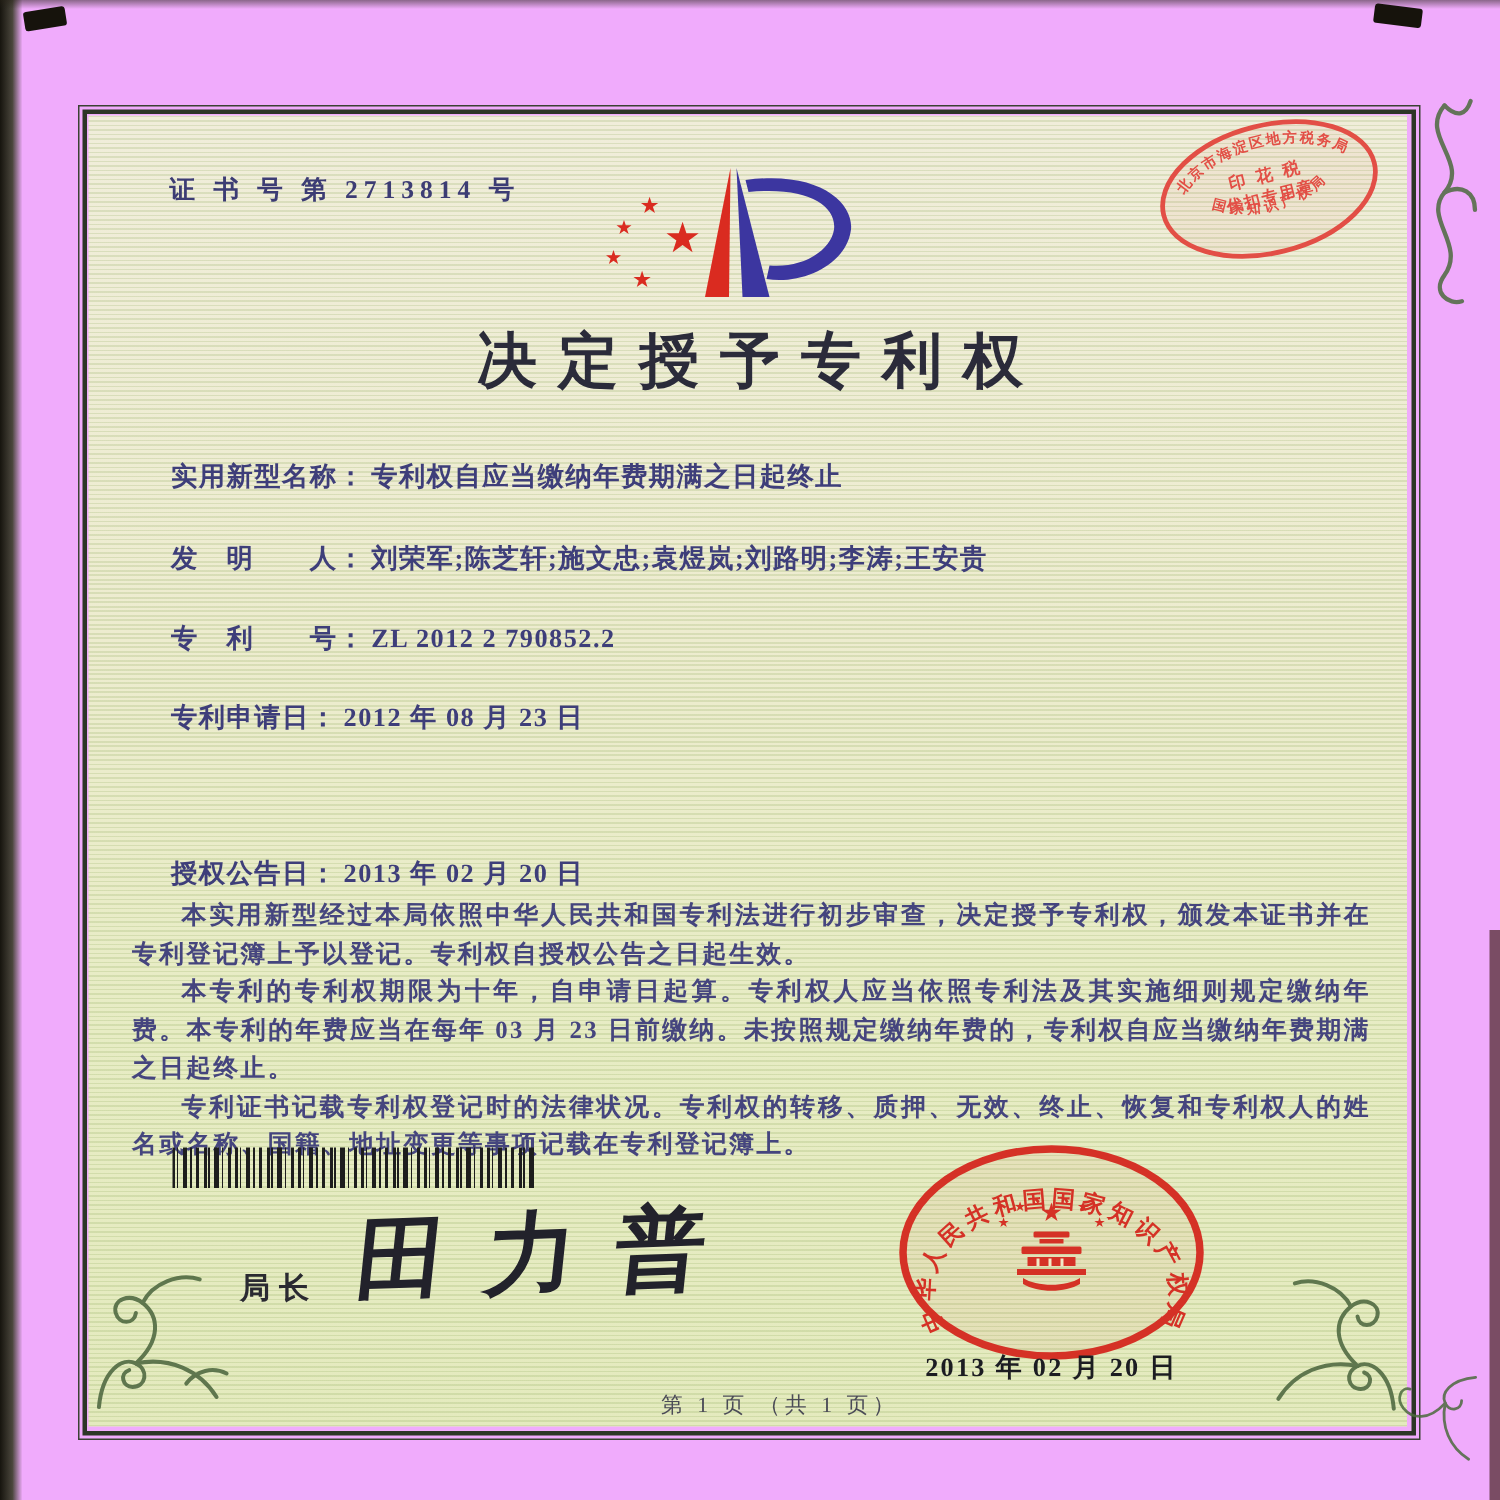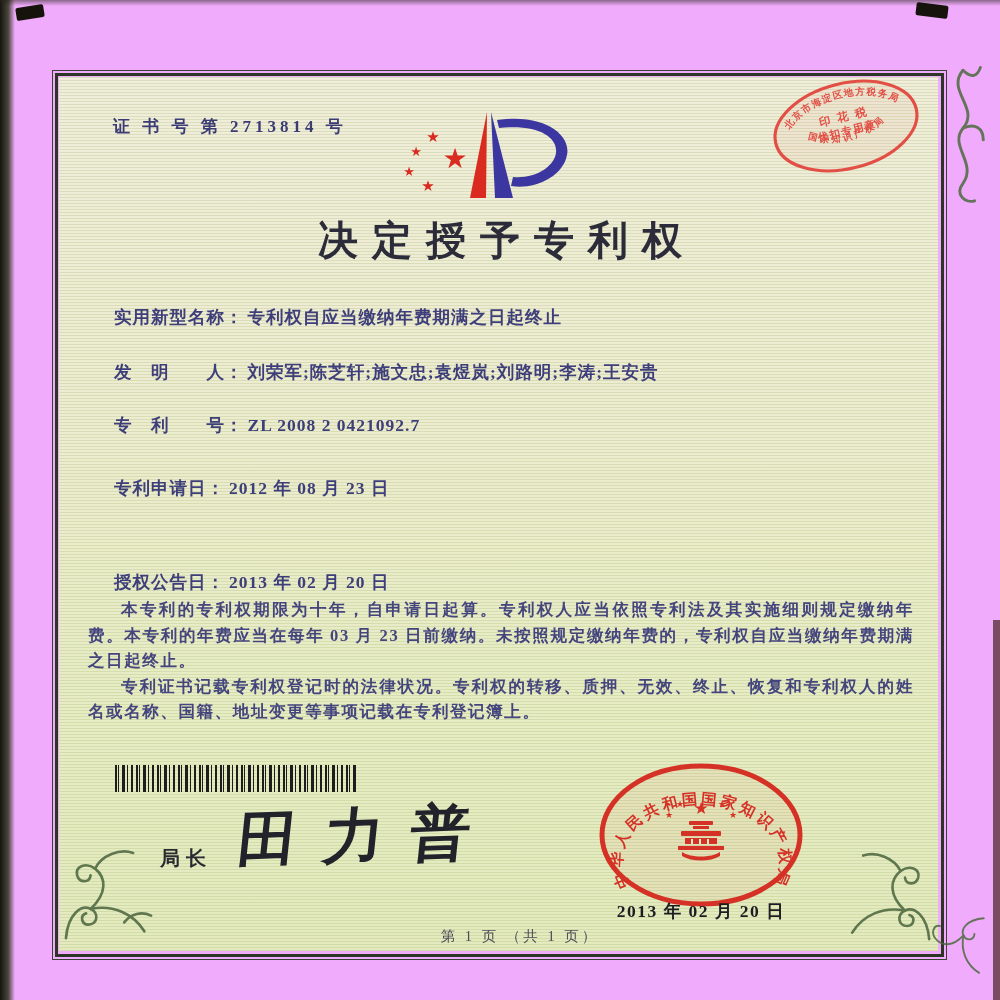--- a/index.html
+++ b/index.html
@@ -139,30 +139,31 @@
 
   <div class="title">决定授予专利权</div>
 
   <div class="field" style="top:305px">
     <span class="lbl">实用新型名称：</span><span>专利权自应当缴纳年费期满之日起终止</span>
   </div>
   <div class="field" style="top:360px">
     <span class="lbl">发　明　　人：</span><span>刘荣军;陈芝轩;施文忠;袁煜岚;刘路明;李涛;王安贵</span>
   </div>
   <div class="field" style="top:413px">
-    <span class="lbl">专　利　　号：</span><span>ZL 2008 2 0421092.7</span>
-  </div>
-  <div class="field" style="top:476px">
+    <span class="lbl">专　利　　号：</span><span>ZL 2012 2 790852.2</span>
+  </div>
+  <div class="field" style="top:466px">
     <span class="lbl">专利申请日：</span><span>2012 年 08 月 23 日</span>
   </div>
   <div class="field" style="top:570px">
     <span class="lbl">授权公告日：</span><span>2013 年 02 月 20 日</span>
   </div>
 
   <div class="paras">
+    <p>本实用新型经过本局依照中华人民共和国专利法进行初步审查，决定授予专利权，颁发本证书并在专利登记簿上予以登记。专利权自授权公告之日起生效。</p>
     <p>本专利的专利权期限为十年，自申请日起算。专利权人应当依照专利法及其实施细则规定缴纳年费。本专利的年费应当在每年 03 月 23 日前缴纳。未按照规定缴纳年费的，专利权自应当缴纳年费期满之日起终止。</p>
     <p>专利证书记载专利权登记时的法律状况。专利权的转移、质押、无效、终止、恢复和专利权人的姓名或名称、国籍、地址变更等事项记载在专利登记簿上。</p>
   </div>
 
   <div class="barcode"></div>
 
   <div class="sig-label">局长</div>
   <div class="sig-name">田力普</div>
 
   <svg class="seal" viewBox="0 0 210 150">

